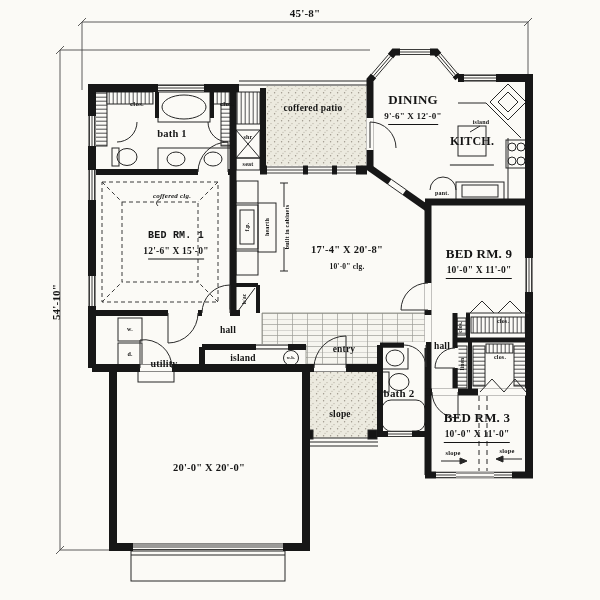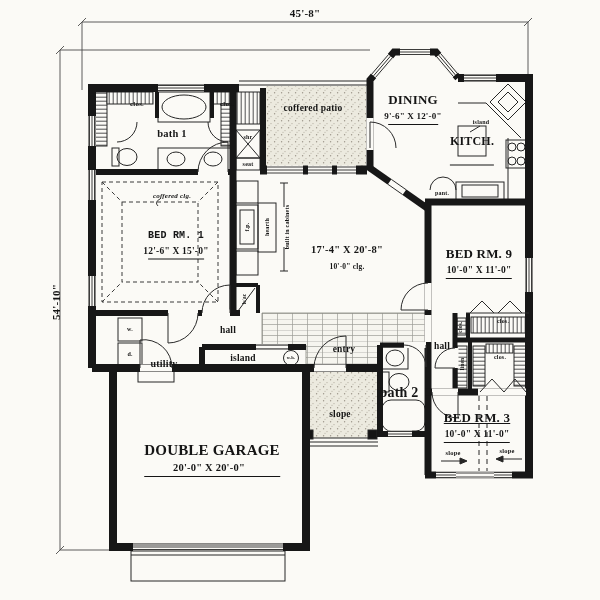--- a/index.html
+++ b/index.html
@@ -294,28 +294,27 @@
 
 <div class="lb" style="left:164px;top:326px;font-size:10px;margin-top:38px;">utility</div>
 <div class="lb" style="left:130px;top:329px;font-size:6px;">w.</div>
 <div class="lb" style="left:130px;top:354px;font-size:6px;">d.</div>
 <div class="lb" style="left:228px;top:331px;font-size:9.5px;">hall</div>
 <div class="lb" style="left:243px;top:359px;font-size:9.5px;">island</div>
 <div class="lb" style="left:291px;top:358px;font-size:4.5px;">w.h.</div>
 
 <div class="lb" style="left:340px;top:350px;font-size:9.5px;padding-left:8px;">entry</div>
 <div class="lb" style="left:340px;top:415px;font-size:9.5px;">slope</div>
-<div class="lb" style="left:399px;top:393px;font-size:14px;">bath 2</div>
+<div class="lb" style="left:399px;top:393px;font-size:11px;">bath 2</div>
 
 <div class="lb" style="left:442px;top:347px;font-size:9.5px;">hall</div>
 <div class="lb vl" style="left:461px;top:327px;font-size:5.5px;">clos.</div>
 <div class="lb vl" style="left:463px;top:364px;font-size:5.5px;">linen</div>
 <div class="lb" style="left:503px;top:321px;font-size:6px;">clos.</div>
 <div class="lb" style="left:500px;top:357px;font-size:6px;">clos.</div>
 
-<div class="lb u" style="left:477px;top:419px;font-size:13px;text-decoration:underline;">BED RM. 3</div>
+<div class="lb u" style="left:477px;top:419px;font-size:13px;">BED RM. 3</div>
 <div class="lb" style="left:477px;top:435px;font-size:9.5px;">10'-0" X 11'-0"</div>
 <div class="lb" style="left:453px;top:453px;font-size:6.5px;">slope</div>
 <div class="lb" style="left:507px;top:451px;font-size:6.5px;">slope</div>
 
-<div class="lb u" style="left:212px;top:452px;font-size:15px;">DOUBLE GARAGE</div>
 <div class="lb" style="left:209px;top:468px;font-size:10.5px;">20'-0" X 20'-0"</div>
 </div>
 
 </body></html>

